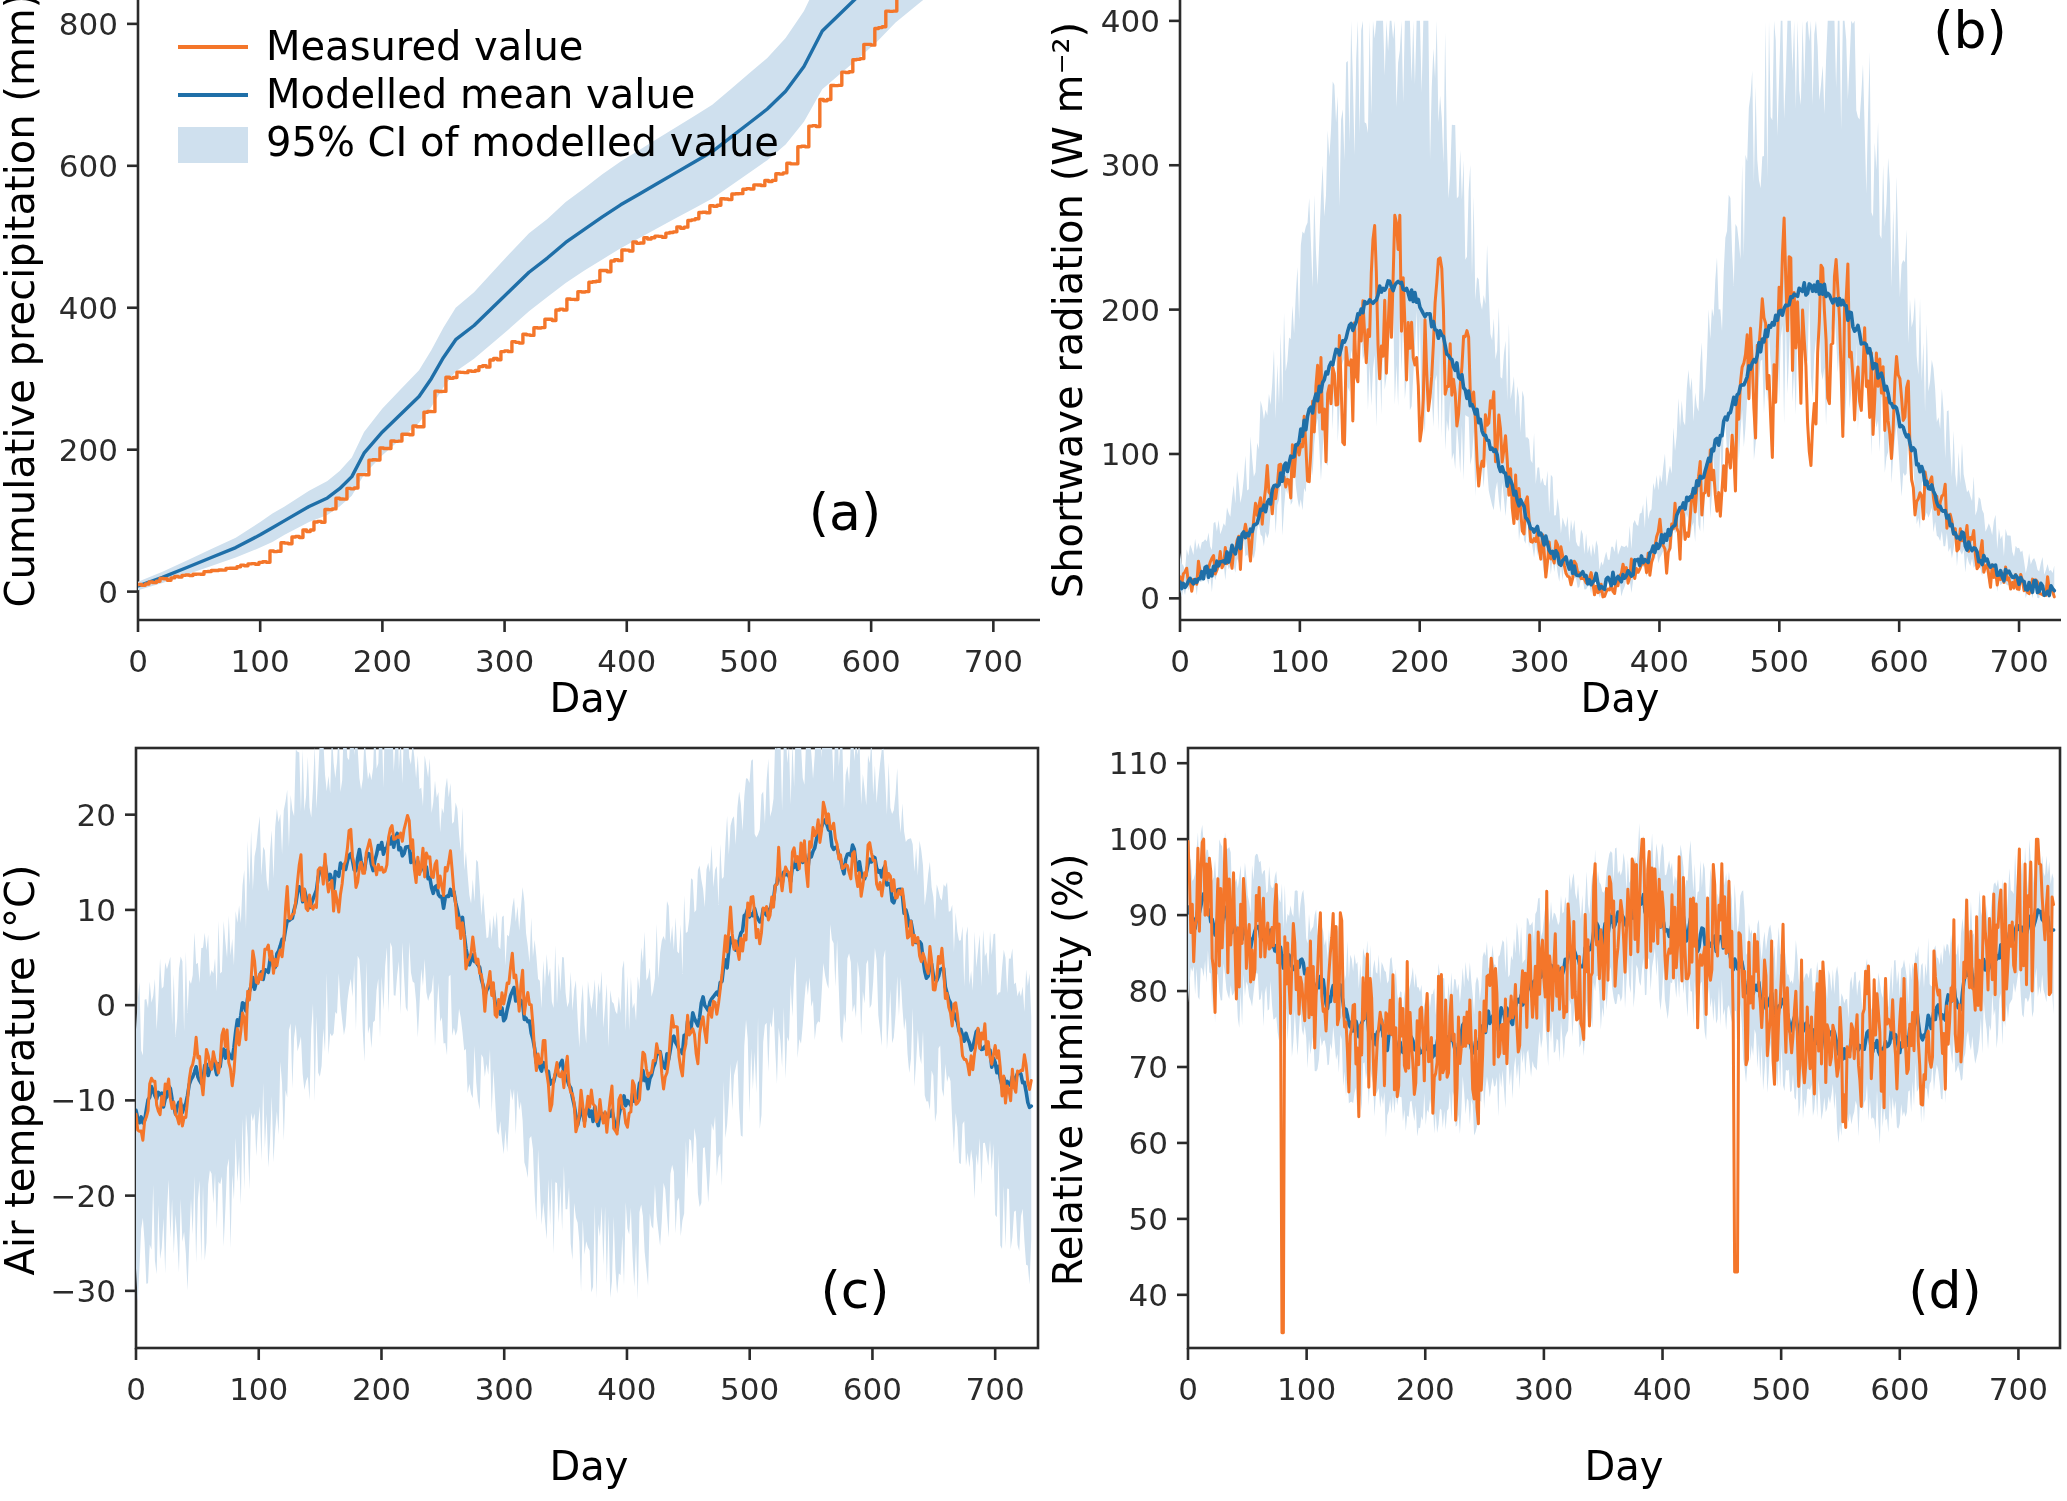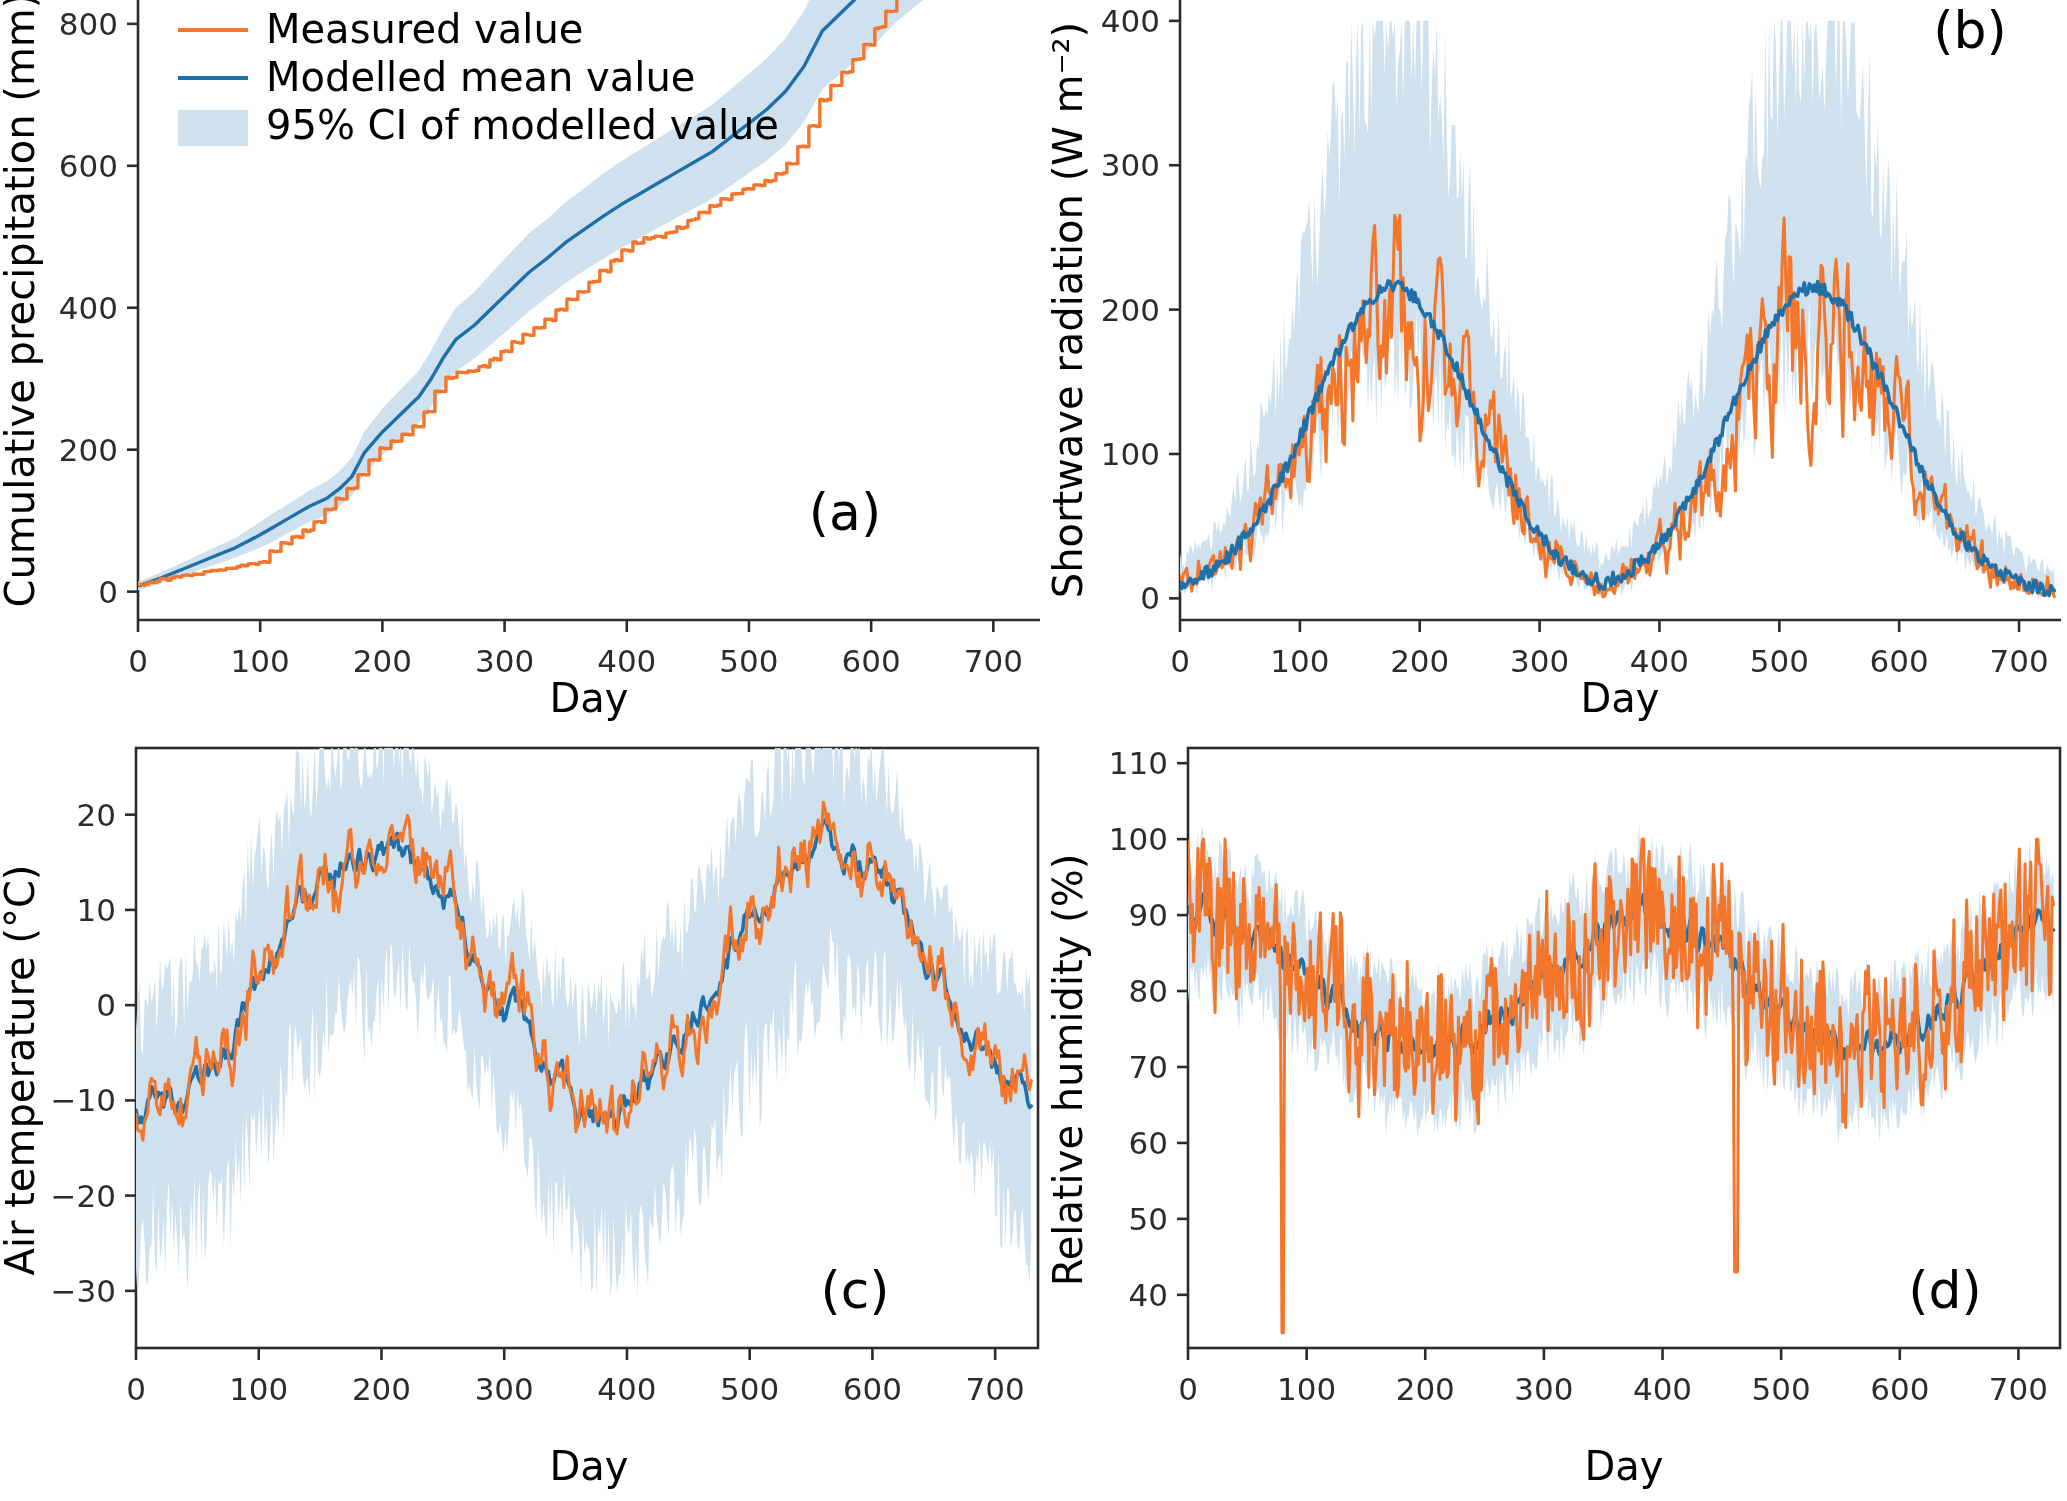--- a/index.html
+++ b/index.html
@@ -72,21 +72,21 @@
         <path class="ci-band" id="pa-ci" d="M138.00,581.68 L162.44,571.74 L186.88,560.39 L211.32,549.03 L235.75,537.68 L260.19,522.06 L272.41,513.55 L284.63,506.45 L309.07,490.84 L327.40,480.90 L339.62,470.97 L351.84,457.48 L364.05,431.94 L382.38,408.52 L400.71,389.35 L419.04,370.19 L431.26,350.32 L443.48,327.61 L455.70,307.74 L474.03,292.13 L492.36,272.26 L510.68,252.39 L529.01,233.23 L547.34,219.03 L565.67,202.00 L584.00,188.52 L602.33,174.32 L620.66,161.55 L638.99,150.19 L657.32,138.84 L675.64,127.48 L693.97,116.13 L712.30,104.77 L730.63,89.16 L748.96,73.55 L767.29,57.94 L785.62,38.06 L803.95,11.10 L822.27,-27.23 L840.60,-47.10 L858.93,-66.97 L877.26,-86.13 L895.59,-109.55 L920.03,-132.26 L944.47,-154.97 L968.90,-181.94 L993.34,-204.65 L1011.67,-228.06 L1030.00,-250.06 L1030.00,-96.77 L1011.67,-79.03 L993.34,-59.87 L968.90,-40.00 L944.47,-17.29 L920.03,2.58 L895.59,22.45 L877.26,41.61 L858.93,57.94 L840.60,73.55 L822.27,89.16 L803.95,121.81 L785.62,144.52 L767.29,160.13 L748.96,172.90 L730.63,185.68 L712.30,198.45 L693.97,208.39 L675.64,218.32 L657.32,228.26 L638.99,238.19 L620.66,248.13 L602.33,259.48 L584.00,270.84 L565.67,282.90 L547.34,297.10 L529.01,311.29 L510.68,327.61 L492.36,343.23 L474.03,358.84 L455.70,371.61 L443.48,387.23 L431.26,407.10 L419.04,422.71 L400.71,439.03 L382.38,455.35 L364.05,474.52 L351.84,495.81 L339.62,506.45 L327.40,514.97 L309.07,522.06 L284.63,534.84 L272.41,541.94 L260.19,547.61 L235.75,557.55 L211.32,566.06 L186.88,574.58 L162.44,583.10 L138.00,590.19 Z"></path>
         <path class="series-modelled" id="pa-mod" d="M138.00,585.94 L162.44,577.42 L186.88,567.48 L211.32,557.55 L235.75,547.61 L260.19,534.84 L272.41,527.74 L284.63,520.65 L309.07,506.45 L327.40,497.94 L339.62,488.71 L351.84,476.65 L364.05,453.23 L382.38,431.94 L400.71,414.19 L419.04,396.45 L431.26,378.71 L443.48,357.42 L455.70,339.68 L474.03,325.48 L492.36,307.74 L510.68,290.00 L529.01,272.26 L547.34,258.06 L565.67,242.45 L584.00,229.68 L602.33,216.90 L620.66,204.84 L638.99,194.19 L657.32,183.55 L675.64,172.90 L693.97,162.26 L712.30,151.61 L730.63,137.42 L748.96,123.23 L767.29,109.03 L785.62,91.29 L803.95,66.45 L822.27,30.97 L840.60,13.23 L858.93,-4.52 L877.26,-22.26 L895.59,-43.55 L920.03,-64.84 L944.47,-86.13 L968.90,-110.97 L993.34,-132.26 L1011.67,-153.55 L1030.00,-173.42"></path>
         <path class="series-measured" id="pa-meas" d="M138.00,584.56 L141.67,584.56 L141.67,585.33 L145.33,585.33 L145.33,584.03 L149.00,584.03 L149.00,581.89 L152.66,581.89 L152.66,582.63 L156.33,582.63 L156.33,581.21 L159.99,581.21 L159.99,578.55 L163.66,578.55 L163.66,578.74 L167.33,578.74 L167.33,580.19 L170.99,580.19 L170.99,577.88 L174.66,577.88 L174.66,576.44 L178.32,576.44 L178.32,577.08 L181.99,577.08 L181.99,575.34 L185.65,575.34 L185.65,574.96 L189.32,574.96 L189.32,575.49 L192.99,575.49 L192.99,574.30 L196.65,574.30 L196.65,574.15 L200.32,574.15 L200.32,574.26 L203.98,574.26 L203.98,571.67 L207.65,571.67 L207.65,571.49 L211.32,571.49 L211.32,570.55 L214.98,570.55 L214.98,570.46 L218.65,570.46 L218.65,570.01 L222.31,570.01 L222.31,570.08 L225.98,570.08 L225.98,568.39 L229.64,568.39 L229.64,568.25 L233.31,568.25 L233.31,568.23 L236.98,568.23 L236.98,566.73 L240.64,566.73 L240.64,565.13 L244.31,565.13 L244.31,565.71 L247.97,565.71 L247.97,563.88 L251.64,563.88 L251.64,563.63 L255.30,563.63 L255.30,564.23 L258.97,564.23 L258.97,562.40 L262.64,562.40 L262.64,561.73 L266.30,561.73 L266.30,562.37 L269.97,562.37 L269.97,551.07 L273.63,551.07 L273.63,551.60 L277.30,551.60 L277.30,551.24 L280.96,551.24 L280.96,542.80 L284.63,542.80 L284.63,543.17 L288.30,543.17 L288.30,543.73 L291.96,543.73 L291.96,536.97 L295.63,536.97 L295.63,536.46 L299.29,536.46 L299.29,537.56 L302.96,537.56 L302.96,529.98 L306.62,529.98 L306.62,531.58 L310.29,531.58 L310.29,530.03 L313.96,530.03 L313.96,521.99 L317.62,521.99 L317.62,521.34 L321.29,521.34 L321.29,522.33 L324.95,522.33 L324.95,509.44 L328.62,509.44 L328.62,509.64 L332.28,509.64 L332.28,508.89 L335.95,508.89 L335.95,498.21 L339.62,498.21 L339.62,499.07 L343.28,499.07 L343.28,499.12 L346.95,499.12 L346.95,488.34 L350.61,488.34 L350.61,488.87 L354.28,488.87 L354.28,487.95 L357.95,487.95 L357.95,474.67 L361.61,474.67 L361.61,474.59 L365.28,474.59 L365.28,474.74 L368.94,474.74 L368.94,460.13 L372.61,460.13 L372.61,459.82 L376.27,459.82 L376.27,459.99 L379.94,459.99 L379.94,447.97 L383.61,447.97 L383.61,448.56 L387.27,448.56 L387.27,448.54 L390.94,448.54 L390.94,441.02 L394.60,441.02 L394.60,441.35 L398.27,441.35 L398.27,441.12 L401.93,441.12 L401.93,434.22 L405.60,434.22 L405.60,434.23 L409.27,434.23 L409.27,434.74 L412.93,434.74 L412.93,426.01 L416.60,426.01 L416.60,426.77 L420.26,426.77 L420.26,426.68 L423.93,426.68 L423.93,412.18 L427.59,412.18 L427.59,411.44 L431.26,411.44 L431.26,411.63 L434.93,411.63 L434.93,391.16 L438.59,391.16 L438.59,391.54 L442.26,391.54 L442.26,391.40 L445.92,391.40 L445.92,377.24 L449.59,377.24 L449.59,378.36 L453.25,378.36 L453.25,377.57 L456.92,377.57 L456.92,372.12 L460.59,372.12 L460.59,372.39 L464.25,372.39 L464.25,372.65 L467.92,372.65 L467.92,370.85 L471.58,370.85 L471.58,371.40 L475.25,371.40 L475.25,370.43 L478.92,370.43 L478.92,366.64 L482.58,366.64 L482.58,365.71 L486.25,365.71 L486.25,367.10 L489.91,367.10 L489.91,360.00 L493.58,360.00 L493.58,358.44 L497.24,358.44 L497.24,359.72 L500.91,359.72 L500.91,351.62 L504.58,351.62 L504.58,350.88 L508.24,350.88 L508.24,351.67 L511.91,351.67 L511.91,341.64 L515.57,341.64 L515.57,342.33 L519.24,342.33 L519.24,343.10 L522.90,343.10 L522.90,334.29 L526.57,334.29 L526.57,334.89 L530.24,334.89 L530.24,335.42 L533.90,335.42 L533.90,327.70 L537.57,327.70 L537.57,327.94 L541.23,327.94 L541.23,327.62 L544.90,327.62 L544.90,319.28 L548.56,319.28 L548.56,319.29 L552.23,319.29 L552.23,320.58 L555.90,320.58 L555.90,309.99 L559.56,309.99 L559.56,309.11 L563.23,309.11 L563.23,309.98 L566.89,309.98 L566.89,298.97 L570.56,298.97 L570.56,299.40 L574.22,299.40 L574.22,299.55 L577.89,299.55 L577.89,291.62 L581.56,291.62 L581.56,292.06 L585.22,292.06 L585.22,291.61 L588.89,291.61 L588.89,282.23 L592.55,282.23 L592.55,281.69 L596.22,281.69 L596.22,281.18 L599.88,281.18 L599.88,270.45 L603.55,270.45 L603.55,270.45 L607.22,270.45 L607.22,271.82 L610.88,271.82 L610.88,260.94 L614.55,260.94 L614.55,259.77 L618.21,259.77 L618.21,260.64 L621.88,260.64 L621.88,249.97 L625.55,249.97 L625.55,250.11 L629.21,250.11 L629.21,251.02 L632.88,251.02 L632.88,241.98 L636.54,241.98 L636.54,243.37 L640.21,243.37 L640.21,243.06 L643.87,243.06 L643.87,237.65 L647.54,237.65 L647.54,238.99 L651.21,238.99 L651.21,237.69 L654.87,237.69 L654.87,236.15 L658.54,236.15 L658.54,236.34 L662.20,236.34 L662.20,237.19 L665.87,237.19 L665.87,233.13 L669.53,233.13 L669.53,232.43 L673.20,232.43 L673.20,231.83 L676.87,231.83 L676.87,226.87 L680.53,226.87 L680.53,228.27 L684.20,228.27 L684.20,227.17 L687.86,227.17 L687.86,220.49 L691.53,220.49 L691.53,219.85 L695.19,219.85 L695.19,218.78 L698.86,218.78 L698.86,212.57 L702.53,212.57 L702.53,212.28 L706.19,212.28 L706.19,212.80 L709.86,212.80 L709.86,205.68 L713.52,205.68 L713.52,206.32 L717.19,206.32 L717.19,205.23 L720.85,205.23 L720.85,198.80 L724.52,198.80 L724.52,199.04 L728.19,199.04 L728.19,199.58 L731.85,199.58 L731.85,194.03 L735.52,194.03 L735.52,193.76 L739.18,193.76 L739.18,193.65 L742.85,193.65 L742.85,189.22 L746.52,189.22 L746.52,188.58 L750.18,188.58 L750.18,188.94 L753.85,188.94 L753.85,184.85 L757.51,184.85 L757.51,184.98 L761.18,184.98 L761.18,185.65 L764.84,185.65 L764.84,180.45 L768.51,180.45 L768.51,181.53 L772.18,181.53 L772.18,180.40 L775.84,180.40 L775.84,173.68 L779.51,173.68 L779.51,174.12 L783.17,174.12 L783.17,172.90 L786.84,172.90 L786.84,163.21 L790.50,163.21 L790.50,163.84 L794.17,163.84 L794.17,163.87 L797.84,163.87 L797.84,146.76 L801.50,146.76 L801.50,146.19 L805.17,146.19 L805.17,146.87 L808.83,146.87 L808.83,126.08 L812.50,126.08 L812.50,125.67 L816.16,125.67 L816.16,126.54 L819.83,126.54 L819.83,99.52 L823.50,99.52 L823.50,100.80 L827.16,100.80 L827.16,99.56 L830.83,99.56 L830.83,85.43 L834.49,85.43 L834.49,85.58 L838.16,85.58 L838.16,85.37 L841.82,85.37 L841.82,72.08 L845.49,72.08 L845.49,72.48 L849.16,72.48 L849.16,71.82 L852.82,71.82 L852.82,59.68 L856.49,59.68 L856.49,59.37 L860.15,59.37 L860.15,58.64 L863.82,58.64 L863.82,44.35 L867.48,44.35 L867.48,44.37 L871.15,44.37 L871.15,45.17 L874.82,45.17 L874.82,28.45 L878.48,28.45 L878.48,27.60 L882.15,27.60 L882.15,26.72 L885.81,26.72 L885.81,11.17 L889.48,11.17 L889.48,11.36 L893.15,11.36 L893.15,11.11 L896.81,11.11 L896.81,-5.58 L900.48,-5.58 L900.48,-6.40 L904.14,-6.40 L904.14,-5.08 L907.81,-5.08 L907.81,-19.62 L911.47,-19.62 L911.47,-17.93 L915.14,-17.93 L915.14,-18.08 L918.81,-18.08 L918.81,-32.45 L922.47,-32.45 L922.47,-31.75 L926.14,-31.75 L926.14,-31.21 L929.80,-31.21 L929.80,-41.99 L933.47,-41.99 L933.47,-42.46 L937.13,-42.46 L937.13,-41.17 L940.80,-41.17 L940.80,-51.75 L944.47,-51.75 L944.47,-50.88 L948.13,-50.88 L948.13,-51.59 L951.80,-51.59 L951.80,-63.13 L955.46,-63.13 L955.46,-63.79 L959.13,-63.79 L959.13,-62.06 L962.79,-62.06 L962.79,-74.95 L966.46,-74.95 L966.46,-75.52 L970.13,-75.52 L970.13,-76.43 L973.79,-76.43 L973.79,-90.07 L977.46,-90.07 L977.46,-90.13 L981.12,-90.13 L981.12,-89.92 L984.79,-89.92 L984.79,-106.43 L988.45,-106.43 L988.45,-106.22 L992.12,-106.22 L992.12,-105.75 L995.79,-105.75 L995.79,-123.28 L999.45,-123.28 L999.45,-122.83 L1003.12,-122.83 L1003.12,-121.91 L1006.78,-121.91 L1006.78,-140.97 L1010.45,-140.97 L1010.45,-140.77 L1014.12,-140.77 L1014.12,-140.68 L1017.78,-140.68 L1017.78,-157.26 L1021.45,-157.26 L1021.45,-156.40 L1025.11,-156.40 L1025.11,-157.46 L1028.78,-157.46 L1028.78,-170.36 L1030.00,-170.36"></path>
       </g>
 
       <text class="axtitle" x="589" y="712" text-anchor="middle" id="pa-xlab">Day</text>
       <text class="panel-tag" x="845" y="530" text-anchor="middle" id="pa-tag">(a)</text>
     </svg>
   </div>
 
-  <div class="panel" style="left:170px;top:0px;width:640px;height:150px;">
+  <div class="panel" style="left:170px;top:17px;width:640px;height:150px;">
     <svg width="640" height="150" viewBox="0 0 640 150">
       <line x1="8" y1="30" x2="78" y2="30" stroke="#f4762a" stroke-width="4"></line>
       <text class="legend-text" x="96" y="43" id="lg0">Measured value</text>
 
       <line x1="8" y1="78" x2="78" y2="78" stroke="#1f6fa8" stroke-width="4"></line>
       <text class="legend-text" x="96" y="91" id="lg1">Modelled mean value</text>
 
       <rect x="8" y="110" width="70" height="36" fill="#cfe0ee"></rect>
       <text class="legend-text" x="96" y="139" id="lg2">95% CI of modelled value</text>
     </svg>

